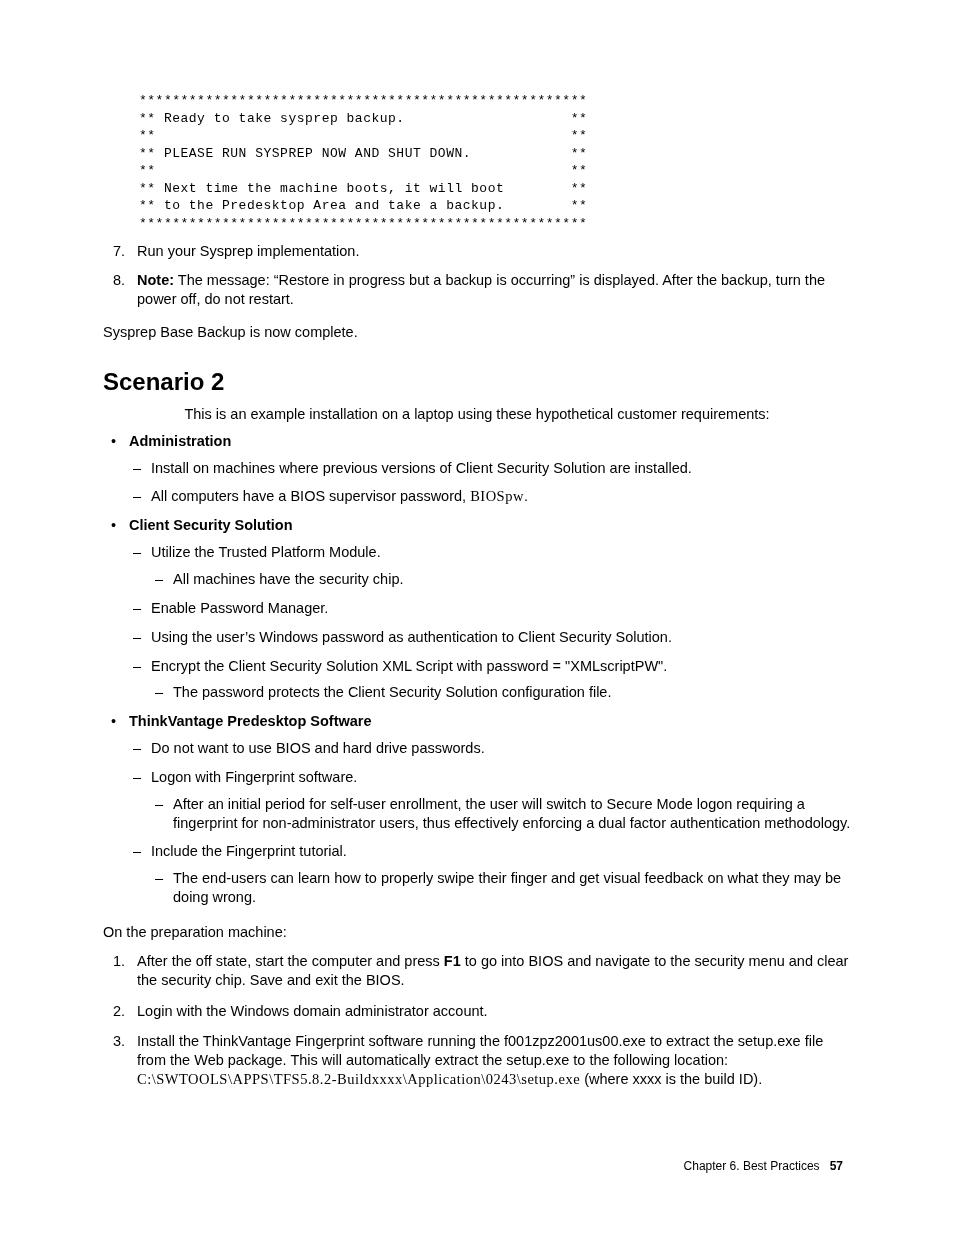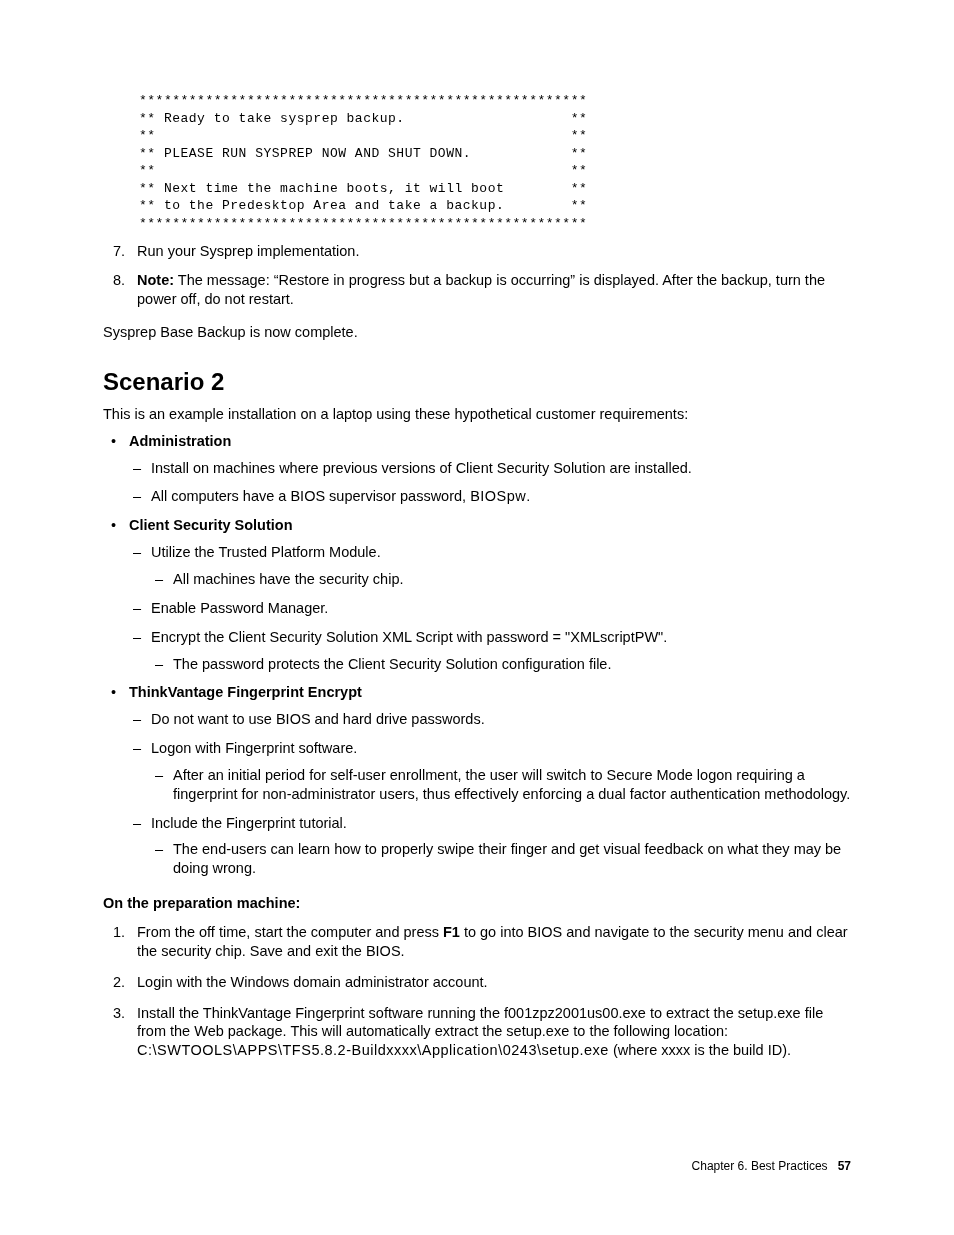--- a/index.html
+++ b/index.html
@@ -96,44 +96,44 @@
     padding-left: 22px;
     margin-bottom: 8px;
   }
   ul.bul3 > li::before {
     content: "–";
     position: absolute;
     left: 4px;
     top: 0;
   }
   .bold { font-weight: bold; margin-top: 13px; }
-  .mono { font-family: Liberation Sans, sans-serif; letter-spacing: 0.5px; margin-top: 19px; }
+  .mono { font-family: Liberation Serif, serif; letter-spacing: 0.5px; margin-top: 19px; }
   .sub-heading {
-    font-weight: bold;
+    font-weight: normal;
     margin: 16px 0 10px 0;
   }
   ol.prep {
     list-style: none;
     padding: 0;
     margin: 0;
   }
   ol.prep > li {
     position: relative;
     padding-left: 34px;
     margin-bottom: 12px;
   }
   ol.prep > li > .num {
     position: absolute;
     left: 10px;
     top: 0;
   }
   .footer {
     position: absolute;
     bottom: 60px;
-    right: 103px;
+    right: 111px;
     font-size: 12px;
   }
 </style>
 </head>
 <body>
 
 <div class="page">
 
   <div class="code-block">******************************************************
 ** Ready to take sysprep backup.                    **
@@ -154,21 +154,21 @@
       <div class="note-block">
         <span class="bold">Note:</span><span> The message: “Restore in progress but a backup is occurring” is displayed. After the backup, turn the power off, do not restart.</span>
       </div>
     </li>
   </ol>
 
   <p class="plain-para">Sysprep Base Backup is now complete.</p>
 
   <h2 class="sec">Scenario 2</h2>
 
-  <p style="margin:6px 0;">This is an example installation on a laptop using these hypothetical customer requirements:</p>
+  <p style="margin:6px 0;text-align:center;">This is an example installation on a laptop using these hypothetical customer requirements:</p>
 
   <ul class="bul1">
     <li>
       <span class="bold">Administration</span>
       <ul class="bul2">
         <li>Install on machines where previous versions of Client Security Solution are installed.</li>
         <li>
           <span>All computers have a BIOS supervisor password, </span><span class="mono">BIOSpw</span><span>.</span>
         </li>
       </ul>
@@ -176,30 +176,31 @@
     <li>
       <span class="bold">Client Security Solution</span>
       <ul class="bul2">
         <li>
           <span>Utilize the Trusted Platform Module.</span>
           <ul class="bul3">
             <li>All machines have the security chip.</li>
           </ul>
         </li>
         <li>Enable Password Manager.</li>
+        <li>Using the user’s Windows password as authentication to Client Security Solution.</li>
         <li>
           <span>Encrypt the Client Security Solution XML Script with password = "XMLscriptPW".</span>
           <ul class="bul3">
             <li>The password protects the Client Security Solution configuration file.</li>
           </ul>
         </li>
       </ul>
     </li>
     <li>
-      <span class="bold">ThinkVantage Fingerprint Encrypt</span>
+      <span class="bold">ThinkVantage Predesktop Software</span>
       <ul class="bul2">
         <li>Do not want to use BIOS and hard drive passwords.</li>
         <li>
           <span>Logon with Fingerprint software.</span>
           <ul class="bul3">
             <li>After an initial period for self-user enrollment, the user will switch to Secure Mode logon requiring a fingerprint for non-administrator users, thus effectively enforcing a dual factor authentication methodology.</li>
           </ul>
         </li>
         <li>
           <span>Include the Fingerprint tutorial.</span>
@@ -209,21 +210,21 @@
         </li>
       </ul>
     </li>
   </ul>
 
   <div class="sub-heading">On the preparation machine:</div>
 
   <ol class="prep">
     <li>
       <span class="num">1.</span>
-      <span>From the off time, start the computer and press </span><span class="bold">F1</span><span> to go into BIOS and navigate to the security menu and clear the security chip. Save and exit the BIOS.</span>
+      <span>After the off state, start the computer and press </span><span class="bold">F1</span><span> to go into BIOS and navigate to the security menu and clear the security chip. Save and exit the BIOS.</span>
     </li>
     <li>
       <span class="num">2.</span>
       <span>Login with the Windows domain administrator account.</span>
     </li>
     <li>
       <span class="num">3.</span>
       <span> Install the ThinkVantage Fingerprint software running the f001zpz2001us00.exe to extract the setup.exe file from the Web package. This will automatically extract the setup.exe to the following location: </span><span class="mono">C:\SWTOOLS\APPS\TFS5.8.2-Buildxxxx\Application\0243\setup.exe</span><span> (where xxxx is the build ID).</span>
     </li>
   </ol>

